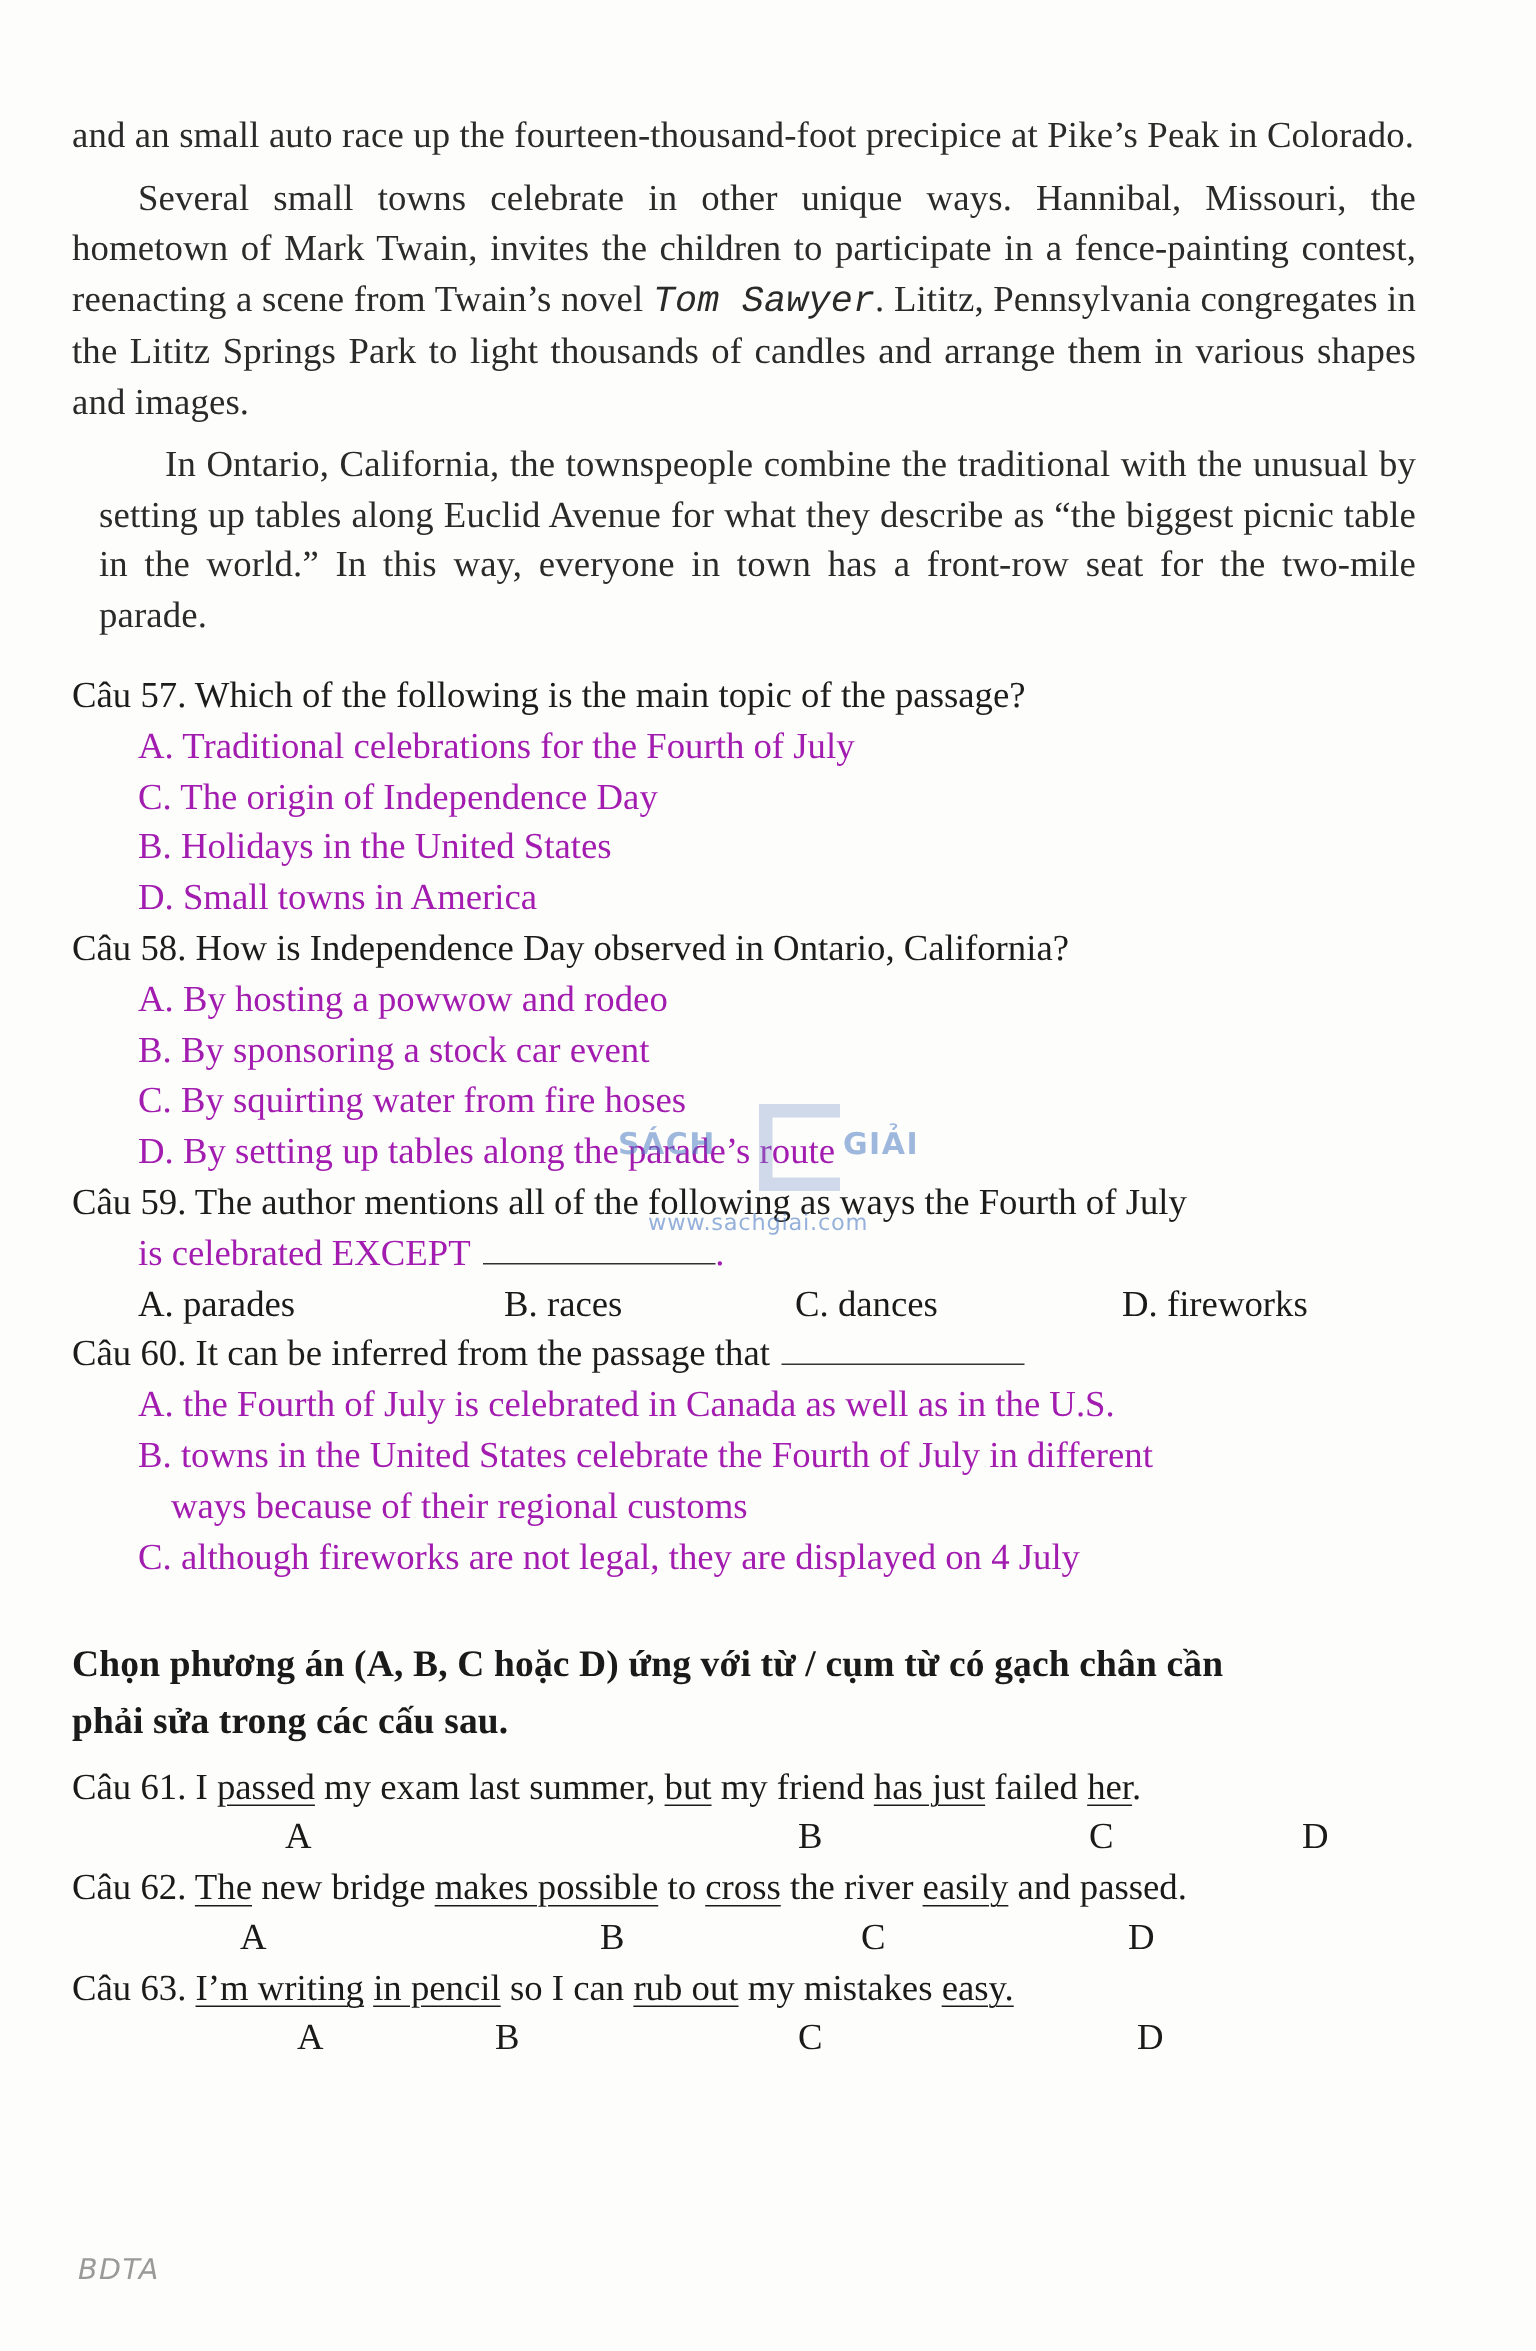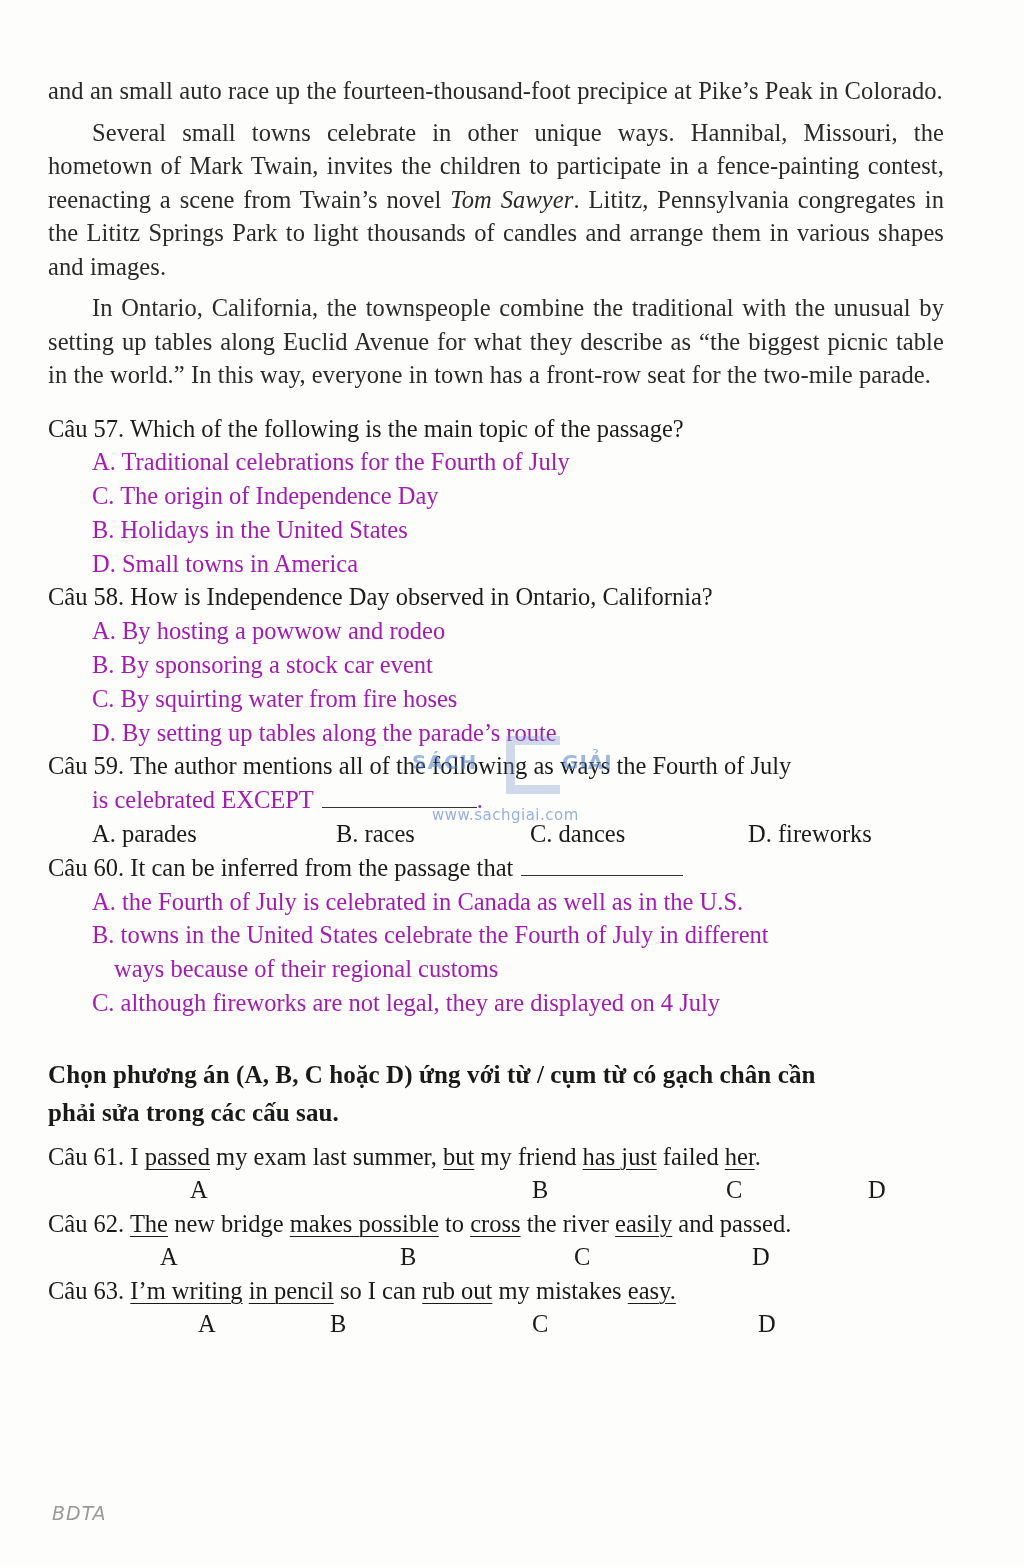--- a/index.html
+++ b/index.html
@@ -3,21 +3,21 @@
 <meta charset="utf-8">
 <style>
   html, body { margin: 0; padding: 0; }
   body {
     width: 1024px; height: 1567px; background: #fdfdfc; position: relative; overflow: hidden;
     font-family: "Liberation Serif", "DejaVu Serif", serif; color: #1a1a1a;
   }
   .page { position: absolute; left: 48px; top: 74px; width: 896px; }
   .para { font-size: 24.5px; line-height: 33.5px; text-align: justify; margin: 0 0 8px 0; color: #2a2a2a; letter-spacing: 0.1px; }
   .para .indent { display: inline-block; width: 44px; }
-  .para em { font-style: italic; }
+  .para em { font-style: italic; font-family: Liberation Mono, monospace; }
   .q { font-size: 24.5px; line-height: 33.8px; margin: 0; color: #1c1c1c; }
   .opt { font-size: 24.5px; line-height: 33.8px; padding-left: 44px; margin: 0; color: #a21caf; }
   .opt.cont { padding-left: 66px; }
   .opt-row { display: flex; padding-left: 44px; font-size: 24.5px; line-height: 33.8px; }
   .opt-row span { display: block; }
   .opt-row .c0 { width: 244px; }
   .opt-row .c1 { width: 194px; }
   .opt-row .c2 { width: 218px; }
   .blank { display: inline-block; width: 155px; border-bottom: 1.5px solid #333; height: 20px; vertical-align: baseline; margin-left: 8px; }
   .blank.b2 { width: 162px; }
@@ -37,21 +37,21 @@
 </style>
 </head>
 <body>
 
 <div class="page">
 
   <p class="para">and an small auto race up the fourteen-thousand-foot precipice at Pike’s Peak in Colorado.</p>
 
   <p class="para"><span class="indent"></span><span>Several small towns celebrate in other unique ways. Hannibal, Missouri, the hometown of Mark Twain, invites the children to participate in a fence-painting contest, reenacting a scene from Twain’s novel </span><em>Tom Sawyer</em><span>. Lititz, Pennsylvania congregates in the Lititz Springs Park to light thousands of candles and arrange them in various shapes and images.</span></p>
 
-  <p class="para" style="margin-bottom:20px;"><span class="indent"></span><span>In Ontario, California, the townspeople combine the traditional with the unusual by setting up tables along Euclid Avenue for what they describe as “the biggest picnic table in the world.” In this way, everyone in town has a front-row seat for the two-mile parade.</span></p>
+  <p class="para" style="margin-bottom:20px;margin-left:18px;"><span class="indent"></span><span>In Ontario, California, the townspeople combine the traditional with the unusual by setting up tables along Euclid Avenue for what they describe as “the biggest picnic table in the world.” In this way, everyone in town has a front-row seat for the two-mile parade.</span></p>
 
   <div>
     <p class="q">Câu 57. Which of the following is the main topic of the passage?</p>
     <p class="opt">A. Traditional celebrations for the Fourth of July</p>
     <p class="opt">C. The origin of Independence Day</p>
     <p class="opt">B. Holidays in the United States</p>
     <p class="opt">D. Small towns in America</p>
   </div>
 
   <div>

